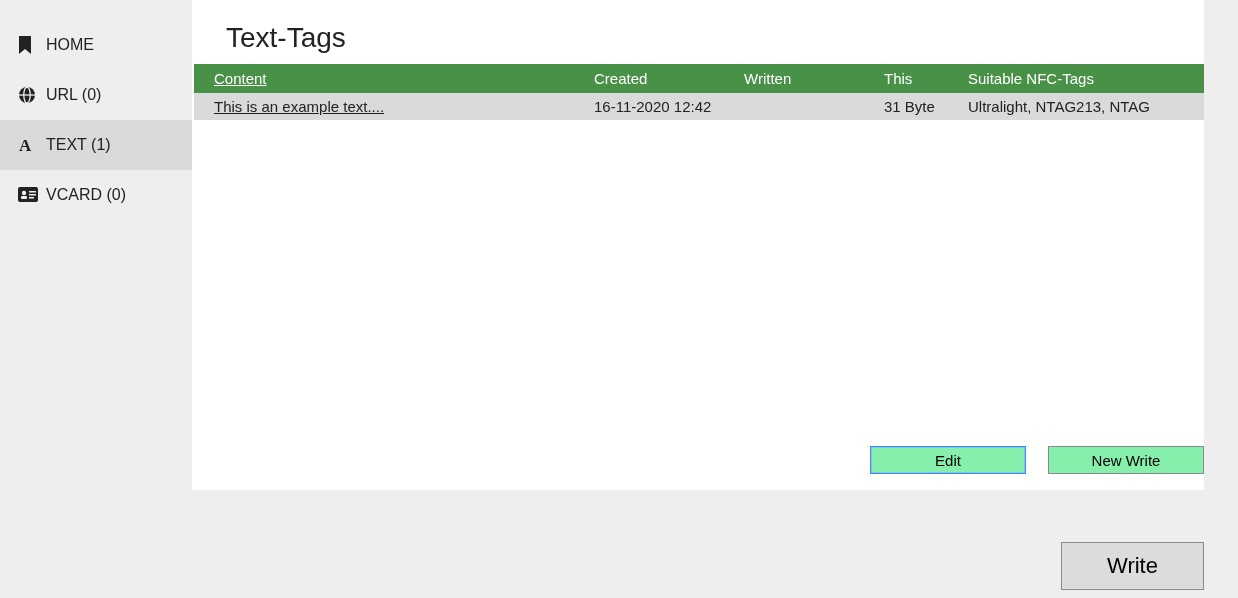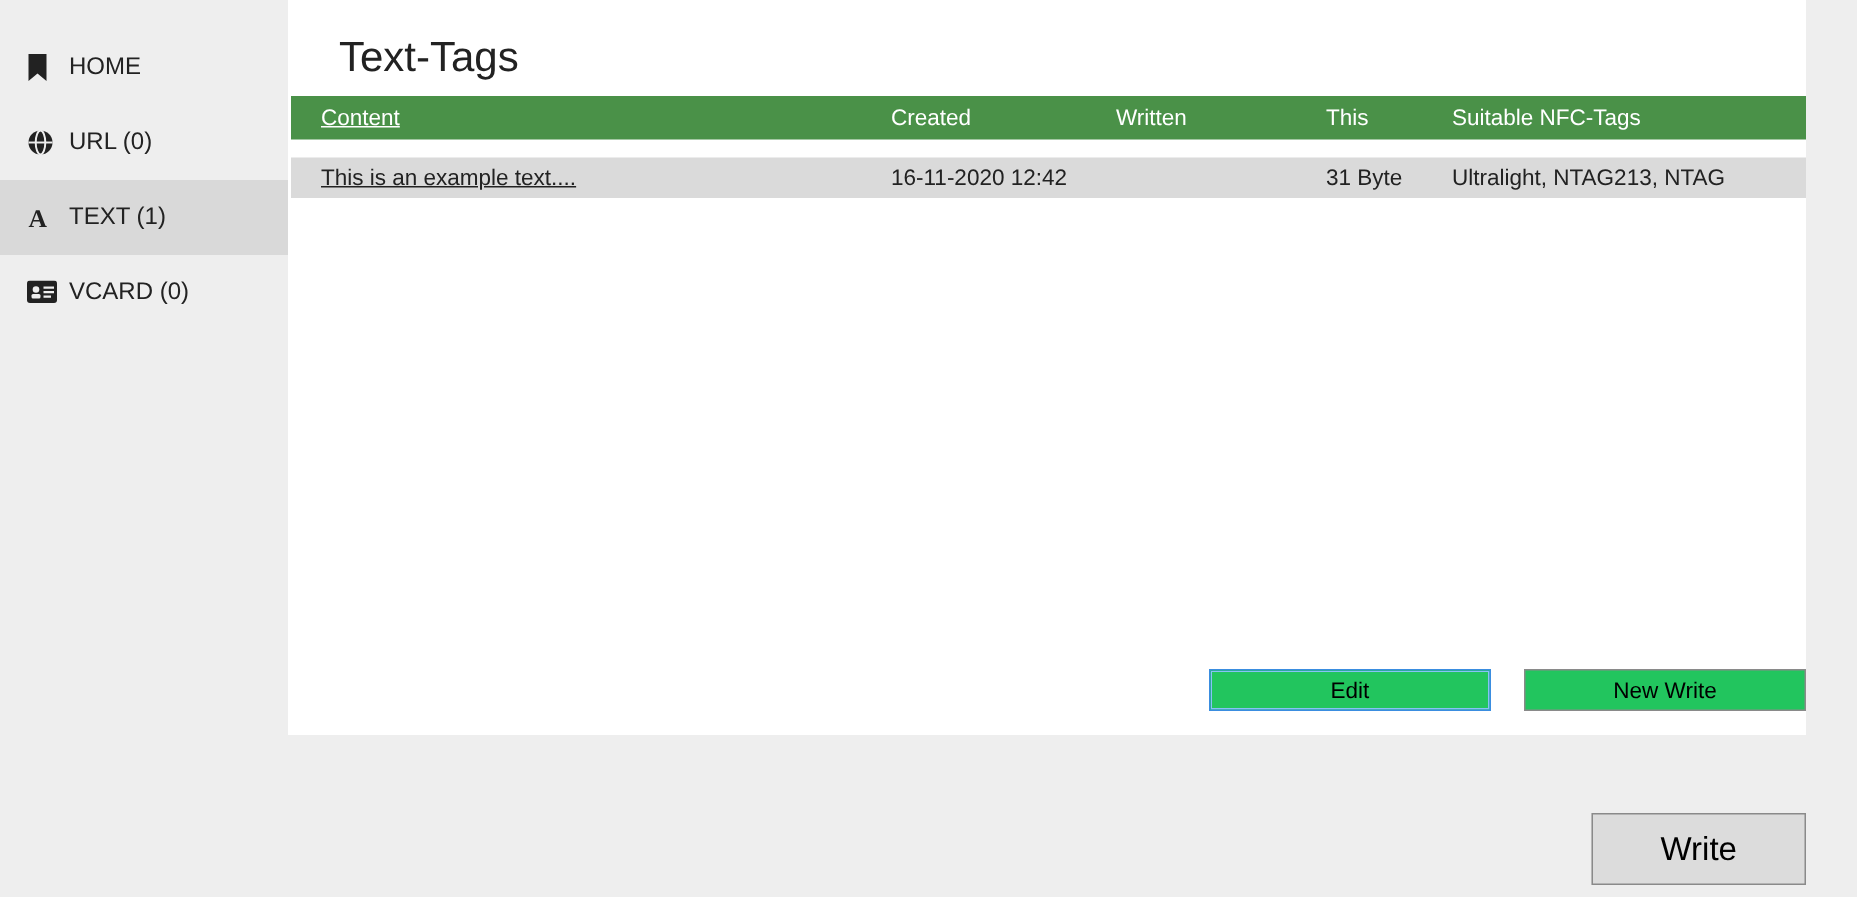--- a/index.html
+++ b/index.html
@@ -76,38 +76,37 @@
       display: flex;
       flex-direction: column;
       overflow: hidden;
     }
     .trow {
       display: flex;
       font-size: 15px;
       color: #222;
       padding: 5px 0;
       margin-left: 2px;
-      margin-top: 12px;
     }
     .trow.selected { background: #dadada; }
     .col-content { flex: 0 0 400px; padding-left: 20px; overflow: hidden; white-space: nowrap; text-overflow: ellipsis; text-decoration: underline; }
     .col-created { flex: 0 0 150px; }
     .col-written { flex: 0 0 140px; }
     .col-size { flex: 0 0 84px; }
     .col-tags { flex: 1; padding-right: 6px; overflow: hidden; white-space: nowrap; }
     .button-row {
       display: flex;
       justify-content: flex-end;
       gap: 22px;
       padding: 10px 0 0 0;
     }
     .btn {
-      width: 188px;
+      width: 156px;
       height: 28px;
-      background: #22c55e;
+      background: #86efac;
       border: 1px solid #8a8a8a;
       font-size: 15px;
       cursor: pointer;
       font-family: inherit;
       display: inline-flex;
       align-items: center;
       justify-content: center;
     }
     .btn.primary {
       border: 1px solid #3a8de0;

